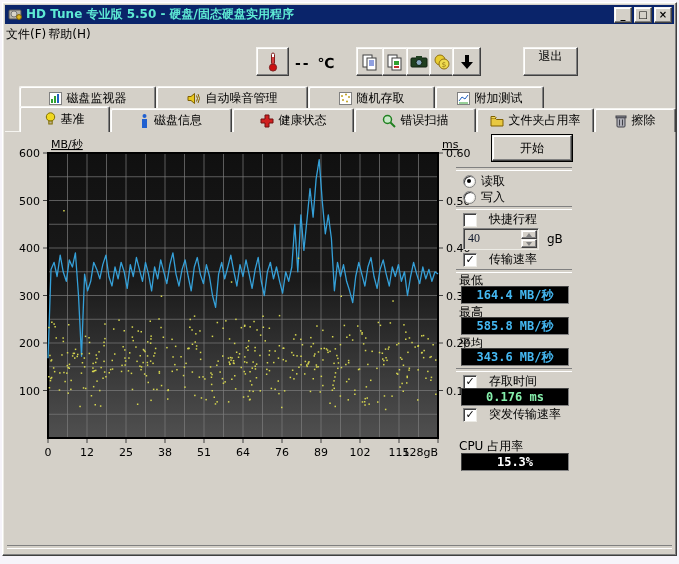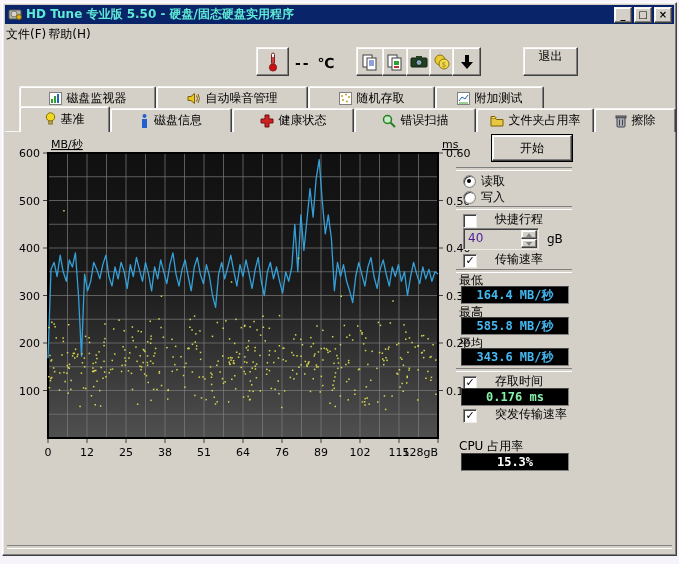--- a/index.html
+++ b/index.html
@@ -44,29 +44,29 @@
   .start-btn{left:473px;top:132px;width:78px;height:24px;display:flex;align-items:center;justify-content:center;
     outline:1px solid #000;margin-left:16px;}
   .radio{width:11px;height:11px;border-radius:50%;background:#fff;border:1px solid #808080;
     box-shadow:inset 1px 1px 0 #404040, inset -1px -1px 0 #ecebe5;position:relative;}
   .radio.on::after{content:"";position:absolute;left:3px;top:3px;width:4px;height:4px;border-radius:50%;background:#000;}
   .rrow{display:flex;align-items:center;gap:5px;}
   .checkbox{width:12px;height:12px;background:#fff;border:1px solid #ecebe5;border-top-color:#808080;border-left-color:#808080;
     box-shadow:inset 1px 1px 0 #404040;display:flex;align-items:center;justify-content:center;}
   .checkbox .tick{visibility:hidden;font-size:11px;font-weight:bold;line-height:1;margin-top:-1px;}
   .checkbox.on .tick{visibility:visible;}
-  .crow{display:flex;align-items:flex-end;gap:18px;}
+  .crow{display:flex;align-items:center;gap:12px;}
   .valuebox{width:106px;height:16px;background:#000;border:1px solid #808080;border-top-color:#404040;border-left-color:#404040;
     display:flex;align-items:center;justify-content:center;
     font-family:"DejaVu Sans Mono","Liberation Mono",monospace;font-weight:bold;font-size:12px;letter-spacing:0px;}
   .vb-cyan{color:#45b8f2;} .vb-yellow{color:#86efac;} .vb-white{color:#fff;}
   .plabel{font-size:12px;}
   .spin{left:460px;top:225px;width:74px;height:20px;background:#d4d0c8;position:absolute;
     border:1px solid #ecebe5;border-top-color:#808080;border-left-color:#808080;box-shadow:inset 1px 1px 0 #404040;}
-  .spin .num{position:absolute;left:4px;top:2px;color:#4c1d95;font-size:12px;}
+  .spin .num{position:absolute;left:4px;top:2px;color:#0f172a;font-size:12px;font-family:Liberation Serif, serif;}
   .spin .btns{position:absolute;right:1px;top:1px;bottom:1px;width:16px;display:flex;flex-direction:column;}
   .spin .sb{flex:1;display:flex;align-items:center;justify-content:center;}
   .tri-up{width:0;height:0;border-left:3px solid transparent;border-right:3px solid transparent;border-bottom:4px solid #808080;}
   .tri-dn{width:0;height:0;border-left:3px solid transparent;border-right:3px solid transparent;border-top:4px solid #808080;}
 </style>
 </head>
 <body>
 
 <div class="window">
 

